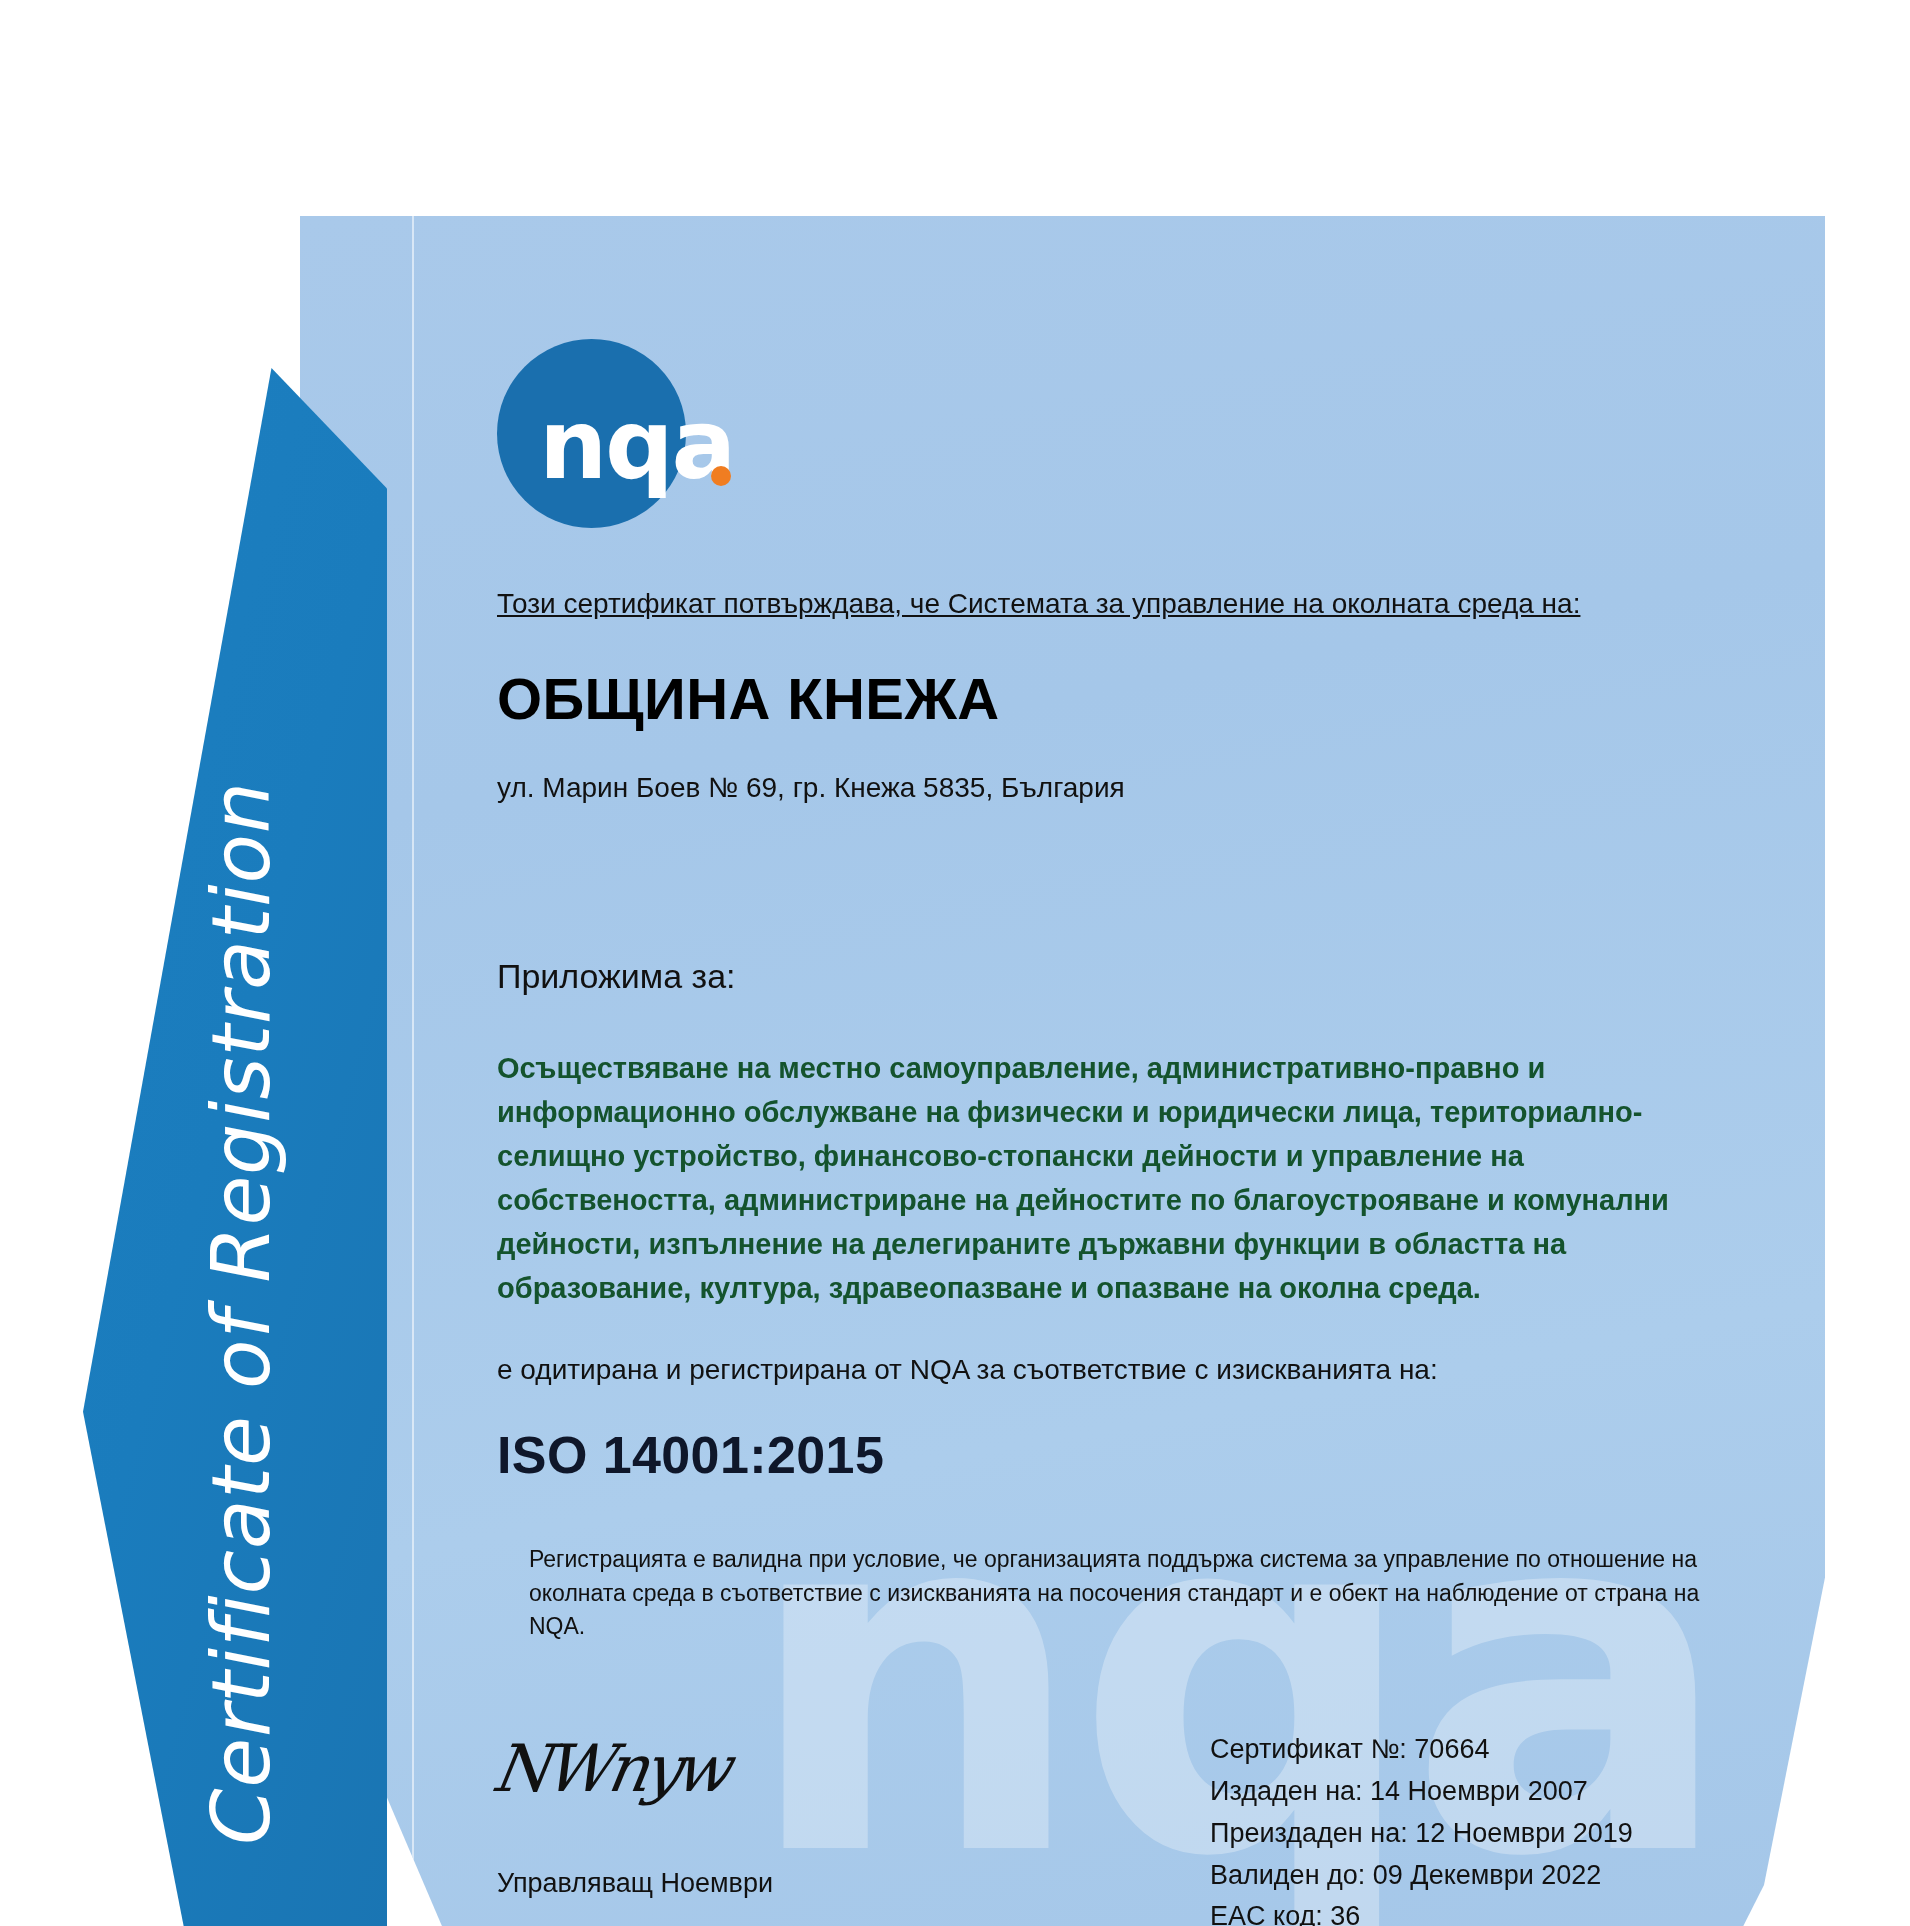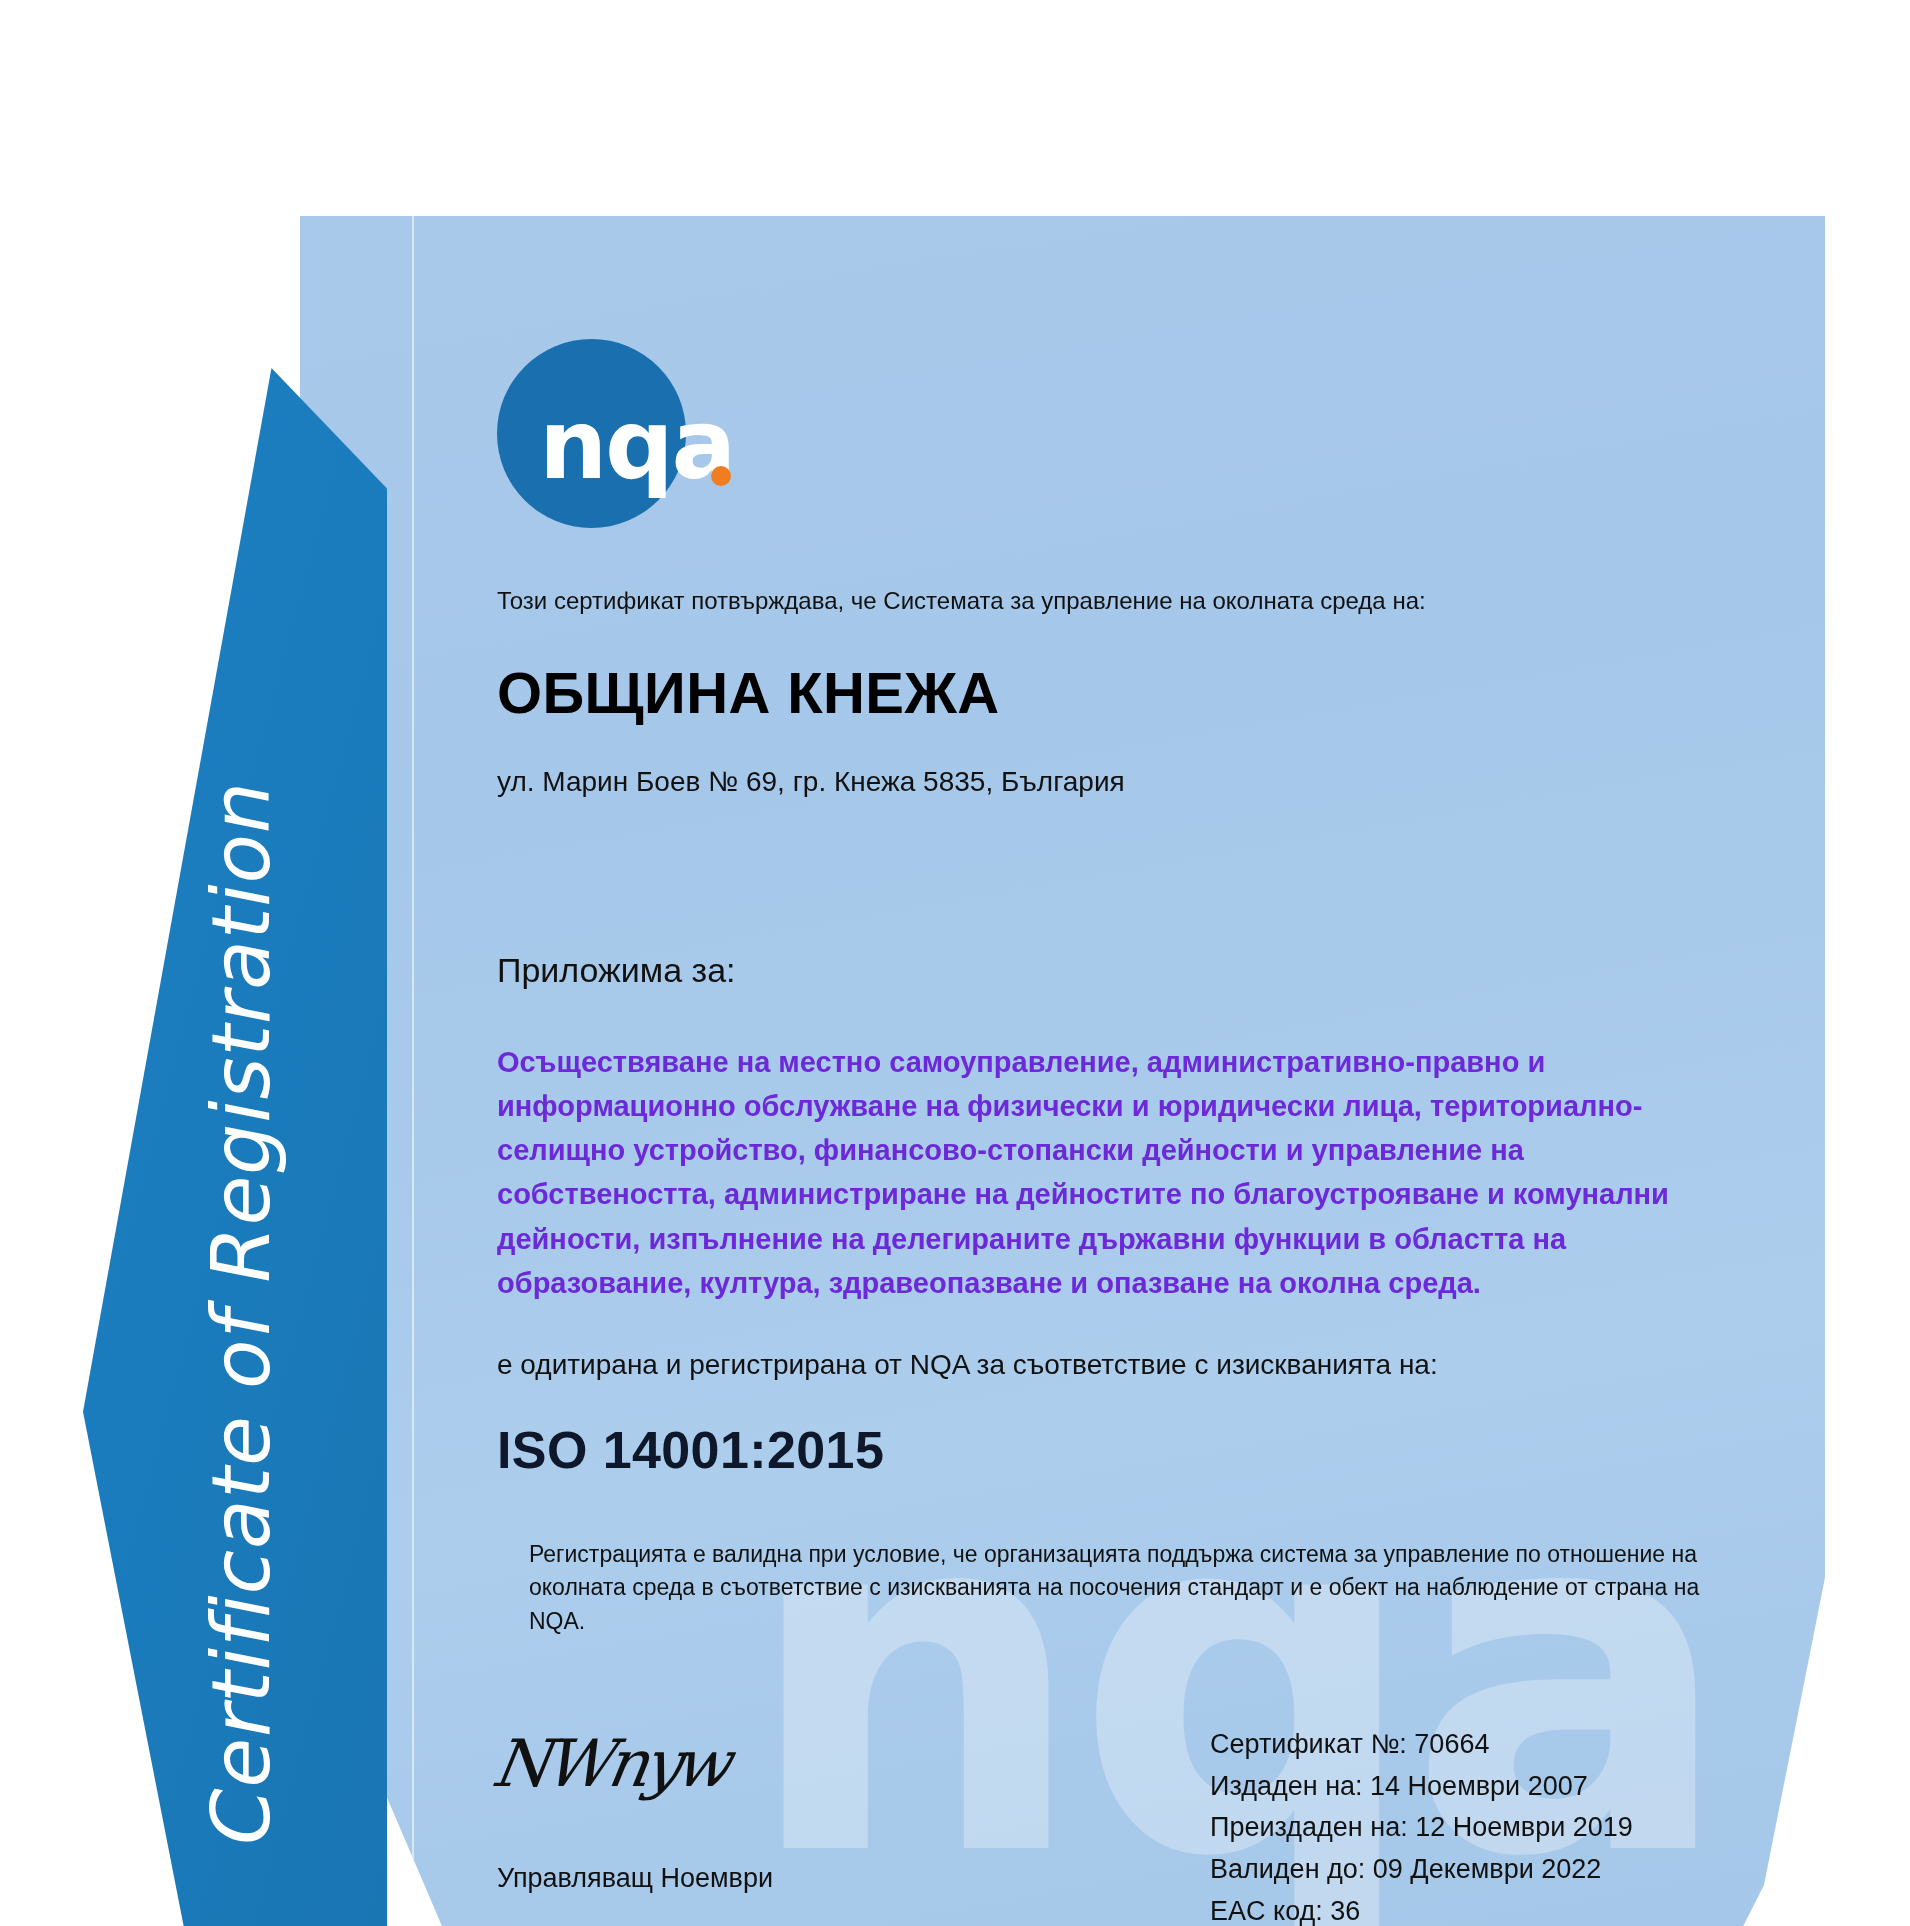--- a/index.html
+++ b/index.html
@@ -144,24 +144,25 @@
     position: absolute;
     left: 214px;
     top: 127px;
     width: 20px;
     height: 20px;
     border-radius: 50%;
     background: #f07d21;
   }
 
   .lead-line {
-    font-size: 24px;
+    font-size: 28px;
     line-height: 1.35;
     color: #111;
     margin-bottom: 42px;
+    text-decoration: underline;
   }
   .org-name {
     font-size: 58px;
     font-weight: 700;
     letter-spacing: 0.4px;
     margin-bottom: 37px;
     color: #000;
   }
   .org-address {
     font-size: 28px;
@@ -170,21 +171,21 @@
   }
   .applies-label {
     font-size: 34px;
     margin-bottom: 50px;
   }
   .scope {
     font-size: 29px;
     font-weight: 700;
     line-height: 1.52;
     margin-bottom: 40px;
-    color: #6d28d9;
+    color: #14532d;
   }
   .audited-line {
     font-size: 28px;
     line-height: 1.4;
     margin-bottom: 36px;
   }
   .standard {
     font-size: 52px;
     font-weight: 700;
     letter-spacing: 0.4px;

